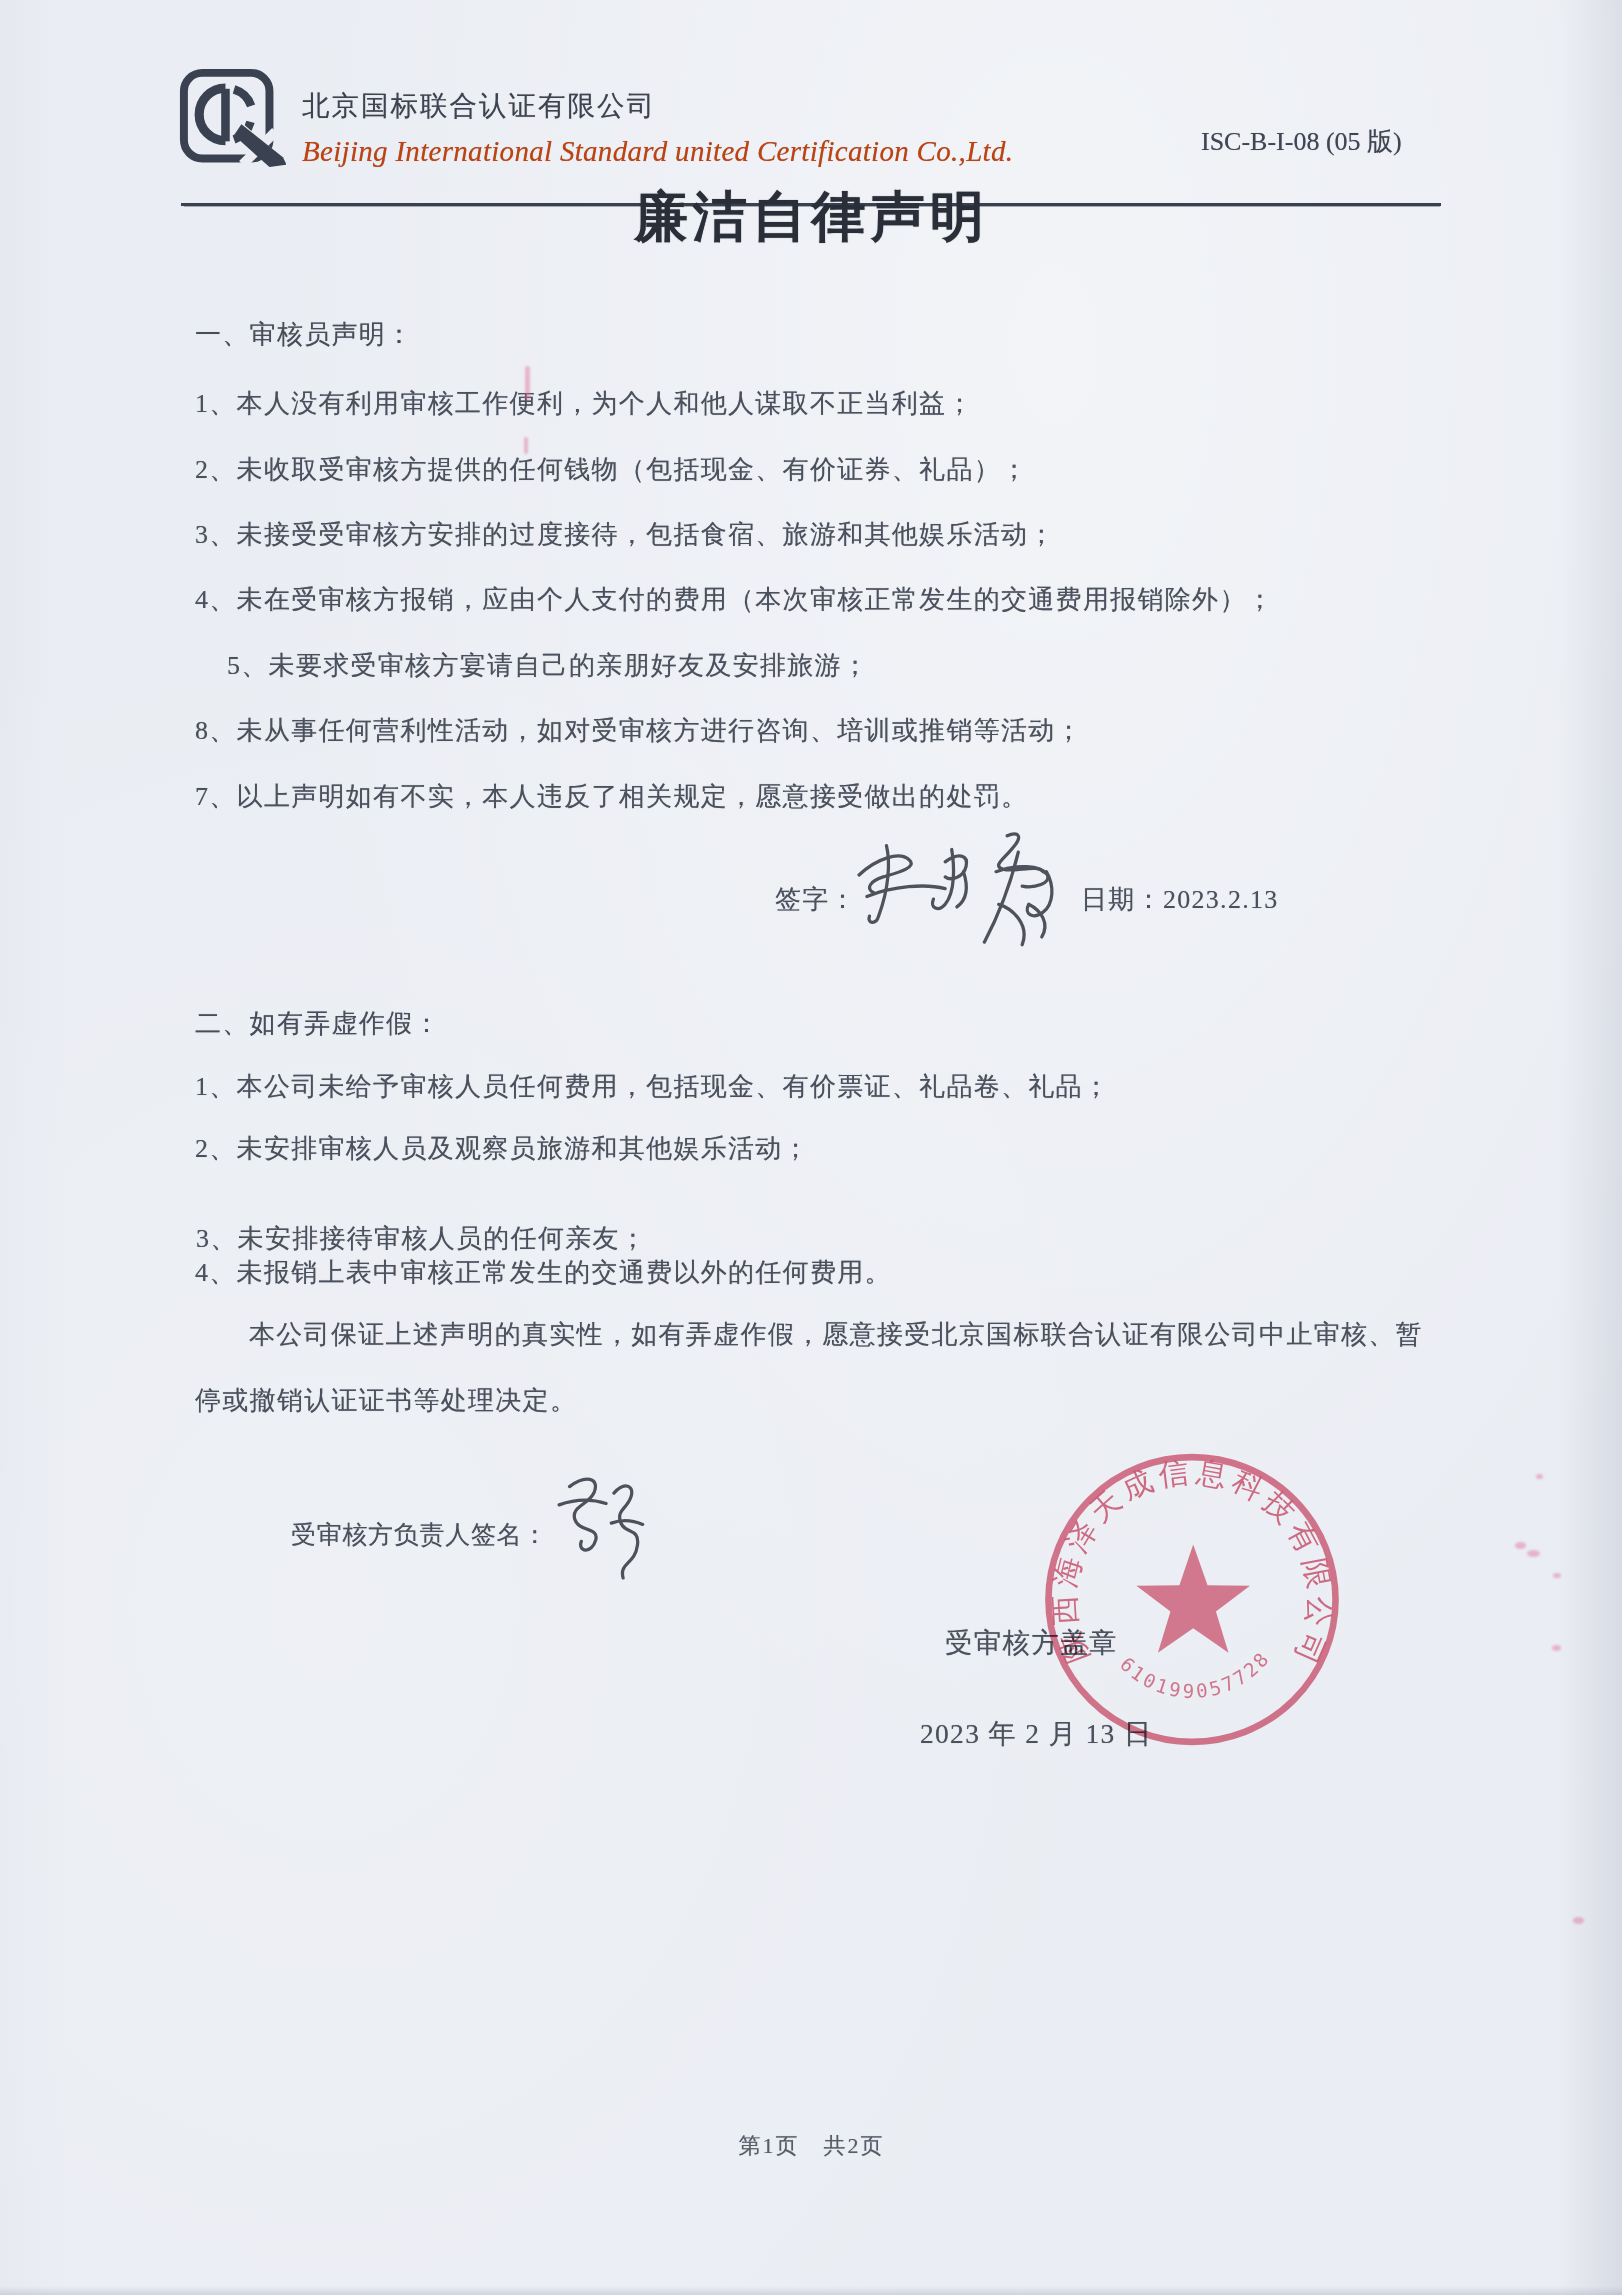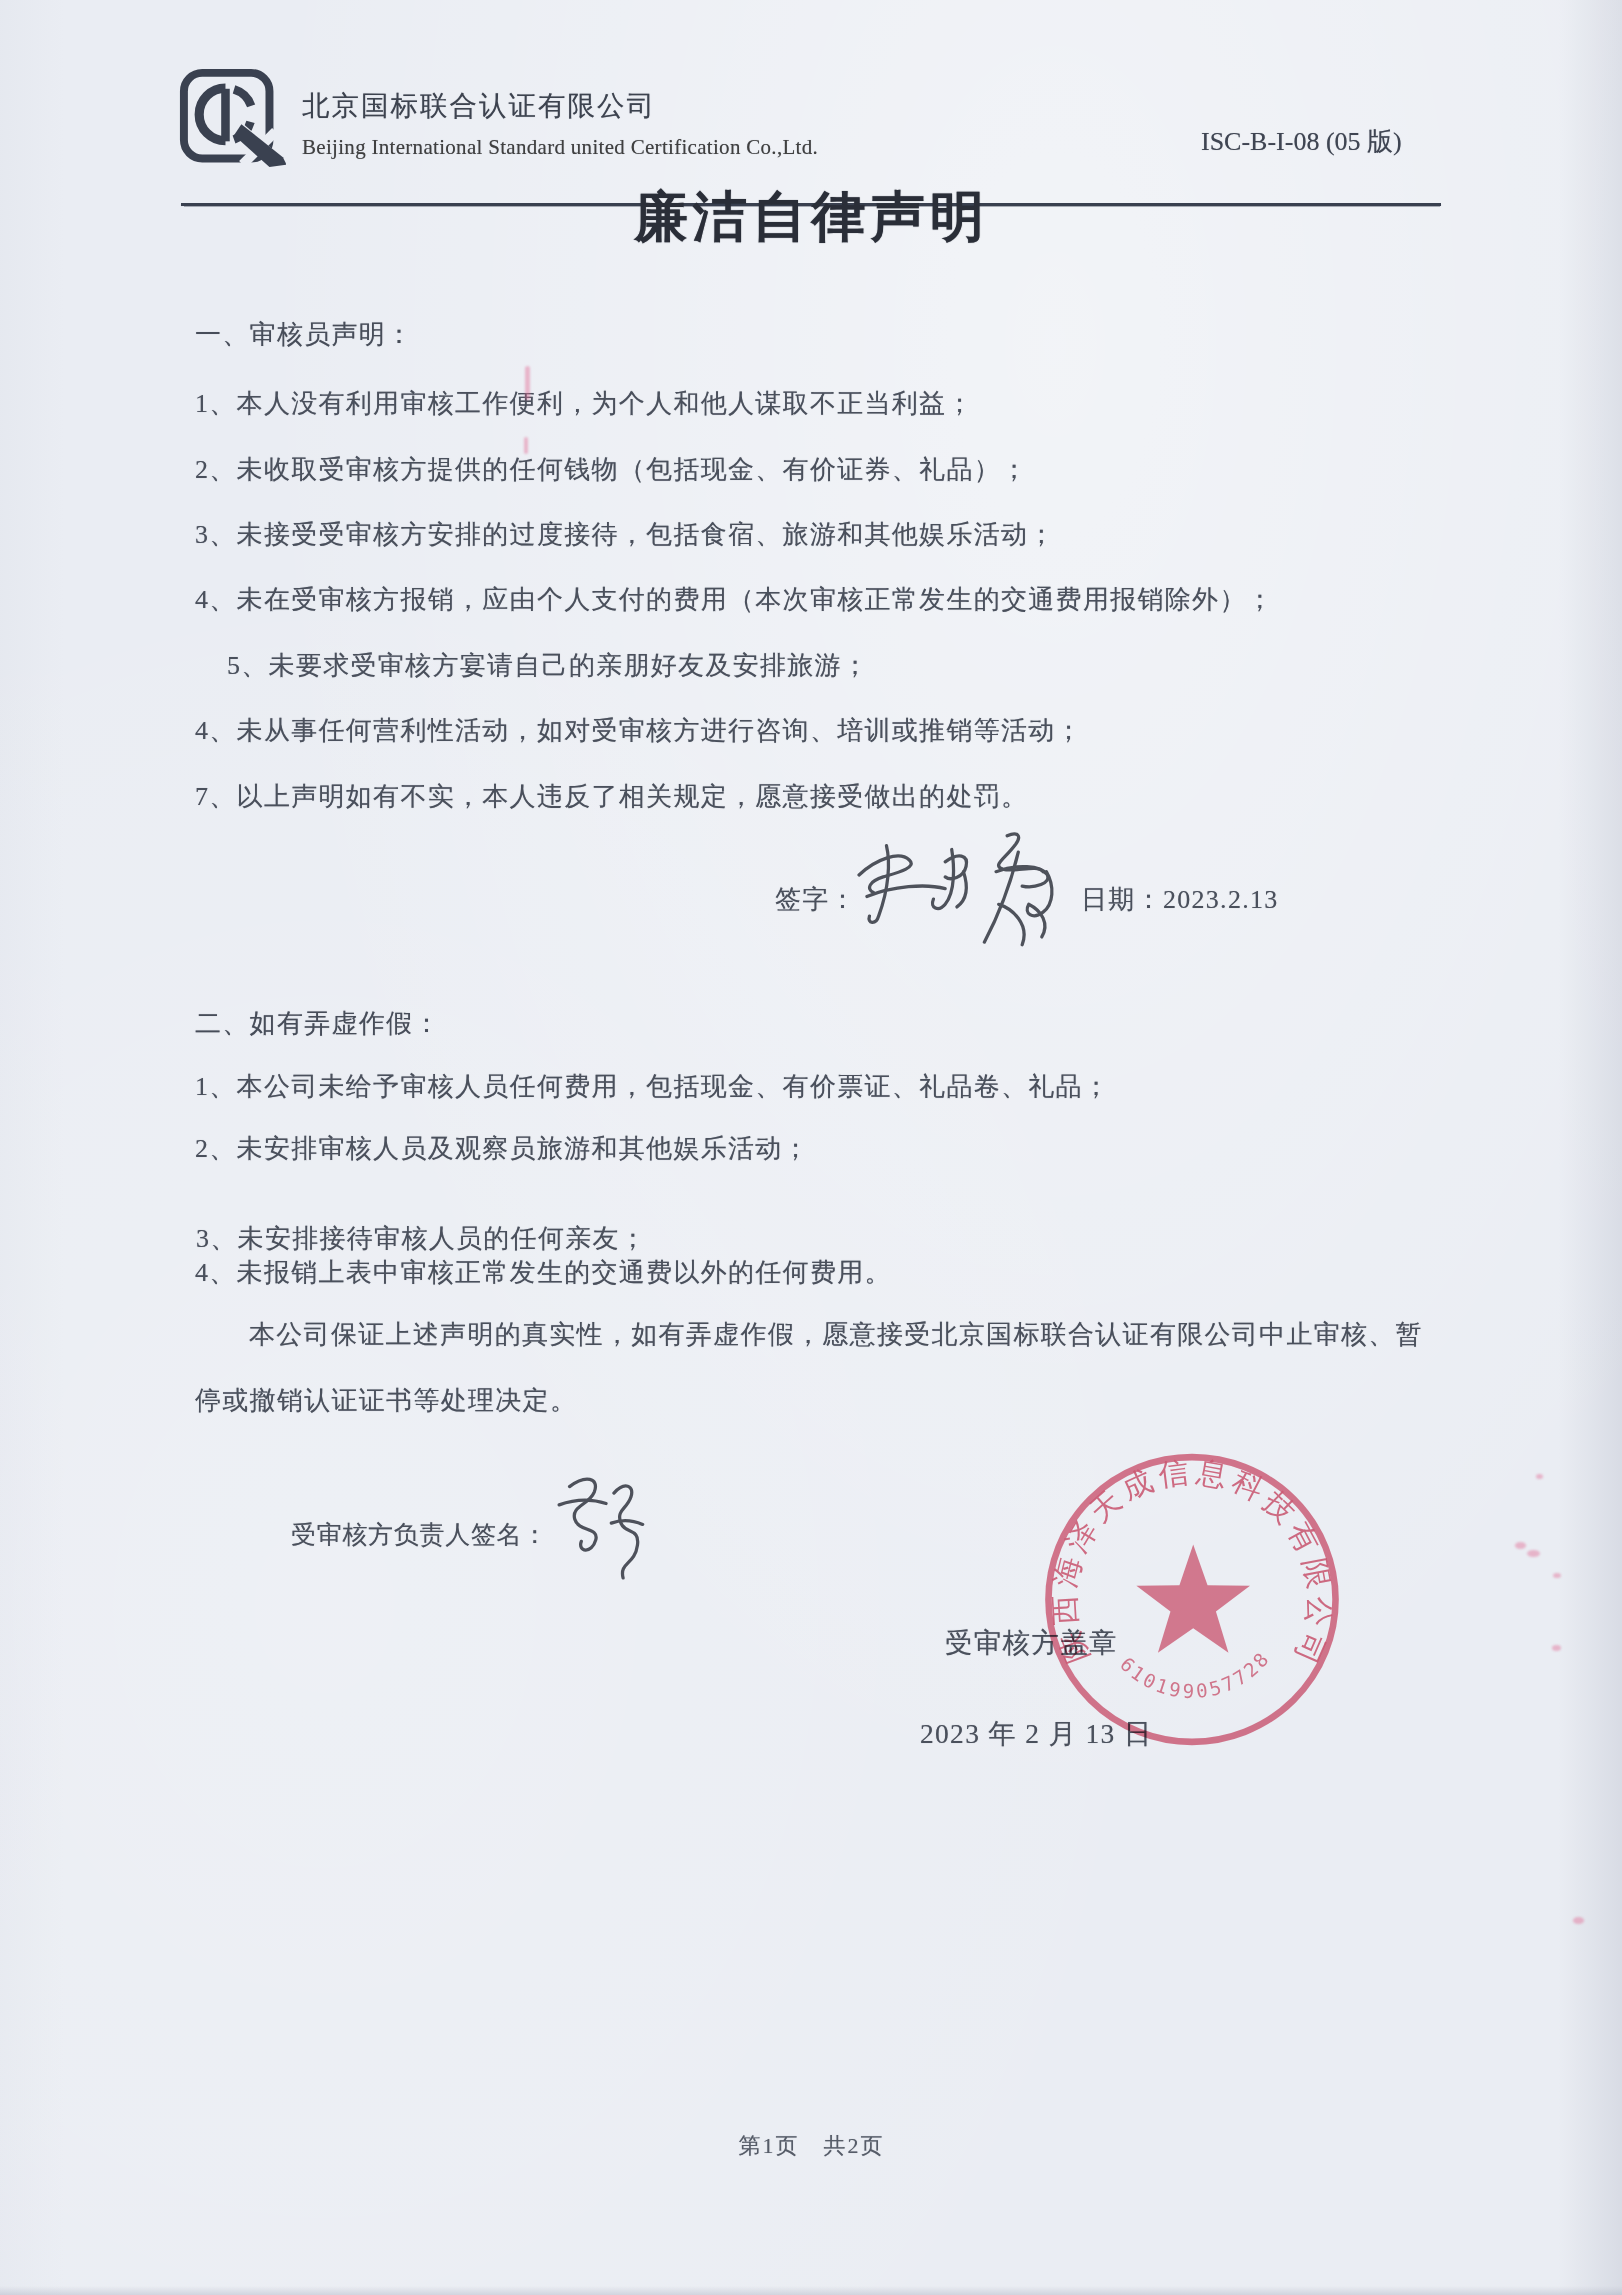--- a/index.html
+++ b/index.html
@@ -16,21 +16,21 @@
       linear-gradient(to right, rgba(190,195,210,.10), rgba(255,255,255,0) 4%, rgba(255,255,255,0) 96%, rgba(150,155,175,.22));
   }
   .edge-bottom{
     position:absolute;left:0;bottom:0;width:100%;height:9.2px;
     background:linear-gradient(to bottom, rgba(255,255,255,0), rgba(140,145,165,.28));
   }
   .txt{position:absolute;white-space:nowrap;color:#4a505c;
        text-shadow:0 0 0.7px rgba(74,80,95,.55);}
   .body-line{font-size:26px;letter-spacing:1.3px;}
   .company-cn{left:302px;top:88px;font-size:27.5px;letter-spacing:2px;color:#3d434f;}
-  .company-en{left:302px;top:135px;font-size:21px;letter-spacing:0.3px;color:#404040;}
+  .company-en{left:302px;top:135px;font-size:29px;letter-spacing:0.3px;color:#c2410c;font-style:italic;}
   .doc-code{left:1201px;top:124px;font-size:26px;color:#3f4552;}
   .header-rule{position:absolute;left:181px;top:203px;width:1260px;height:2.6px;
        background:#39404f;box-shadow:0 0.7px 0.7px rgba(57,64,79,.4);}
   .doc-title{left:50%;top:181px;transform:translateX(-50%);
        font-family:"Liberation Sans","DejaVu Sans",sans-serif;
        font-weight:bold;font-size:54px;letter-spacing:5.2px;color:#2a2e38;
        text-shadow:0 0 1px rgba(42,46,56,.7);}
   .sec-heading{font-size:26px;letter-spacing:1.3px;color:#474d59;}
   .pink{position:absolute;background:rgba(226,110,150,.45);border-radius:50%;
        filter:blur(1px);pointer-events:none;}
@@ -60,21 +60,21 @@
 <div class="txt doc-code">ISC-B-I-08 (05 版)</div>
 <div class="header-rule"></div>
 <div class="txt doc-title">廉洁自律声明</div>
 
 <div class="txt sec-heading" style="left:195px;top:317px;">一、审核员声明：</div>
 <div class="txt body-line" style="left:195px;top:386px;">1、本人没有利用审核工作便利，为个人和他人谋取不正当利益；</div>
 <div class="txt body-line" style="left:195px;top:452px;">2、未收取受审核方提供的任何钱物（包括现金、有价证券、礼品）；</div>
 <div class="txt body-line" style="left:195px;top:517px;">3、未接受受审核方安排的过度接待，包括食宿、旅游和其他娱乐活动；</div>
 <div class="txt body-line" style="left:195px;top:582px;">4、未在受审核方报销，应由个人支付的费用（本次审核正常发生的交通费用报销除外）；</div>
 <div class="txt body-line" style="left:195px;top:648px;margin-left:32px;">5、未要求受审核方宴请自己的亲朋好友及安排旅游；</div>
-<div class="txt body-line" style="left:195px;top:713px;">4、未从事任何营利性活动，如对受审核方进行咨询、培训或推销等活动；</div>
+<div class="txt body-line" style="left:195px;top:713px;">8、未从事任何营利性活动，如对受审核方进行咨询、培训或推销等活动；</div>
 <div class="txt body-line" style="left:195px;top:779px;">7、以上声明如有不实，本人违反了相关规定，愿意接受做出的处罚。</div>
 
 <div class="txt body-line" style="left:775px;top:882px;">签字：</div>
 <svg class="sig-svg" style="left:847px;top:826px;width:229px;height:124px;" viewBox="0 0 350 190" fill="none" stroke="#3d414b" stroke-width="5" stroke-linecap="round" stroke-linejoin="round" opacity=".9">
   <path d="M18,75 C45,50 80,38 95,52 C108,64 75,72 55,78 C35,84 28,96 40,102"></path>
   <path d="M60,30 C66,55 64,95 48,138 C44,152 30,150 34,138"></path>
   <path d="M30,108 C70,92 120,88 150,96"></path>
   <path d="M150,55 C170,40 186,44 182,62 C178,80 158,84 150,78"></path>
   <path d="M160,36 C164,60 166,100 150,120 C140,132 126,126 132,112"></path>
   <path d="M178,70 C186,94 184,112 168,124"></path>

